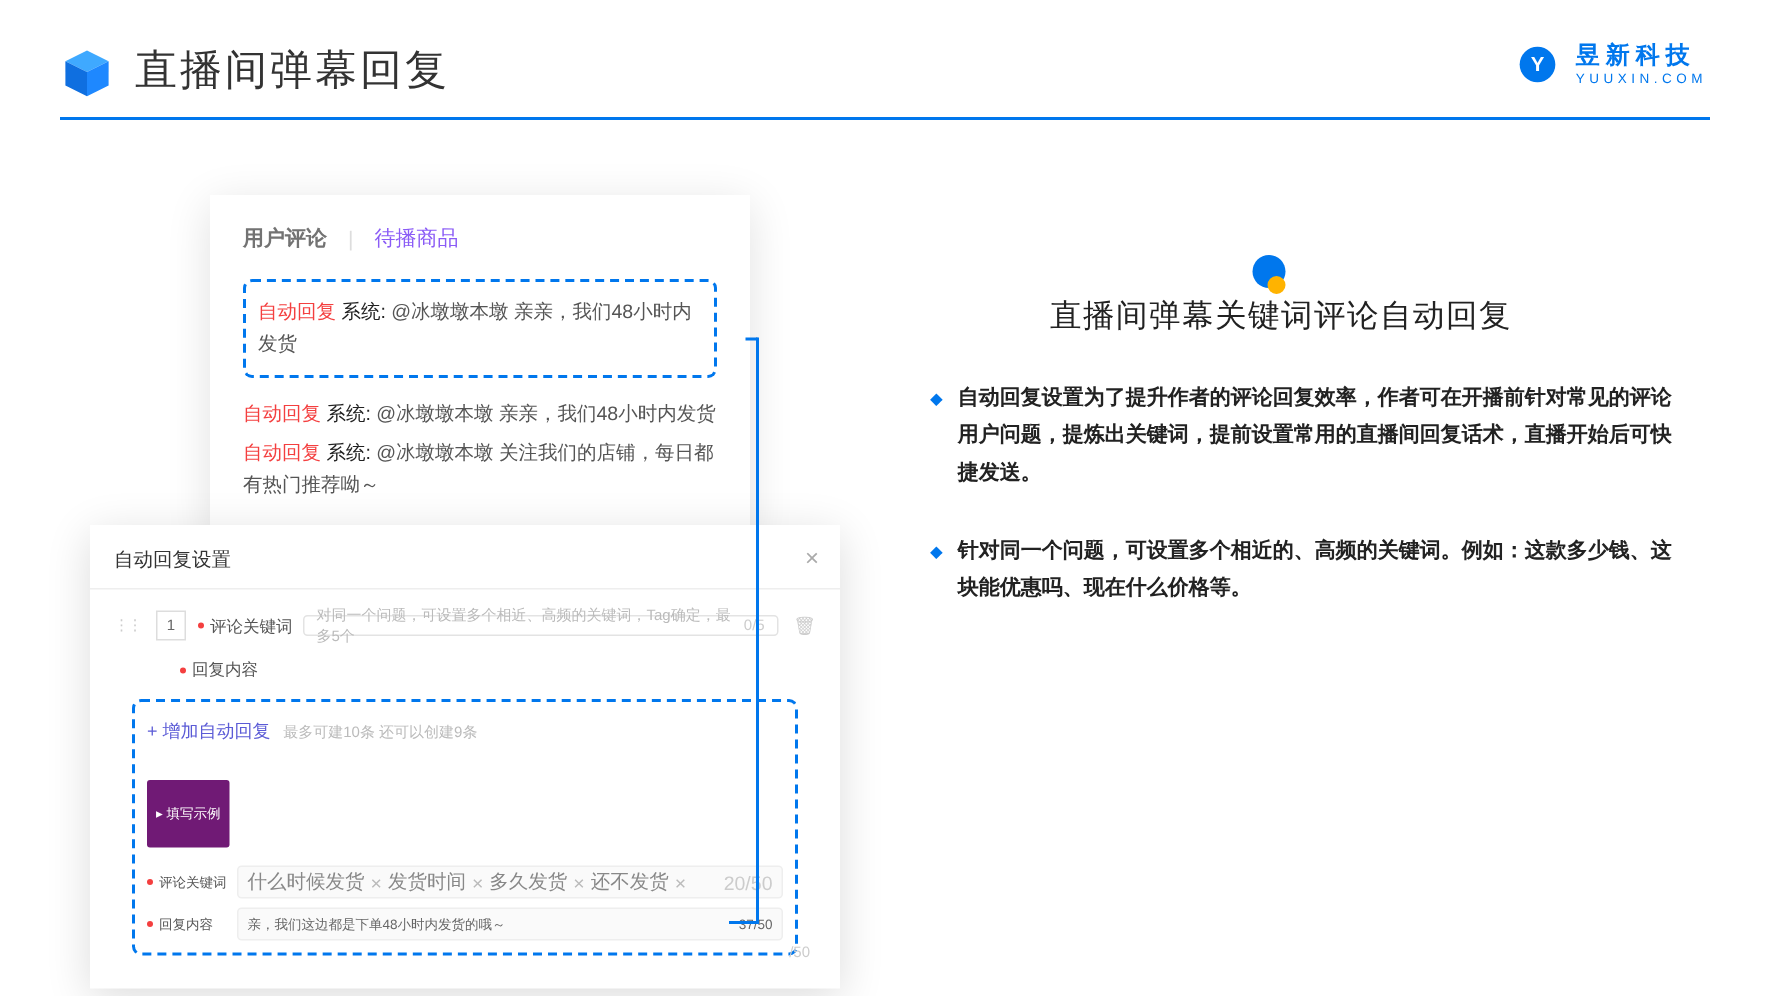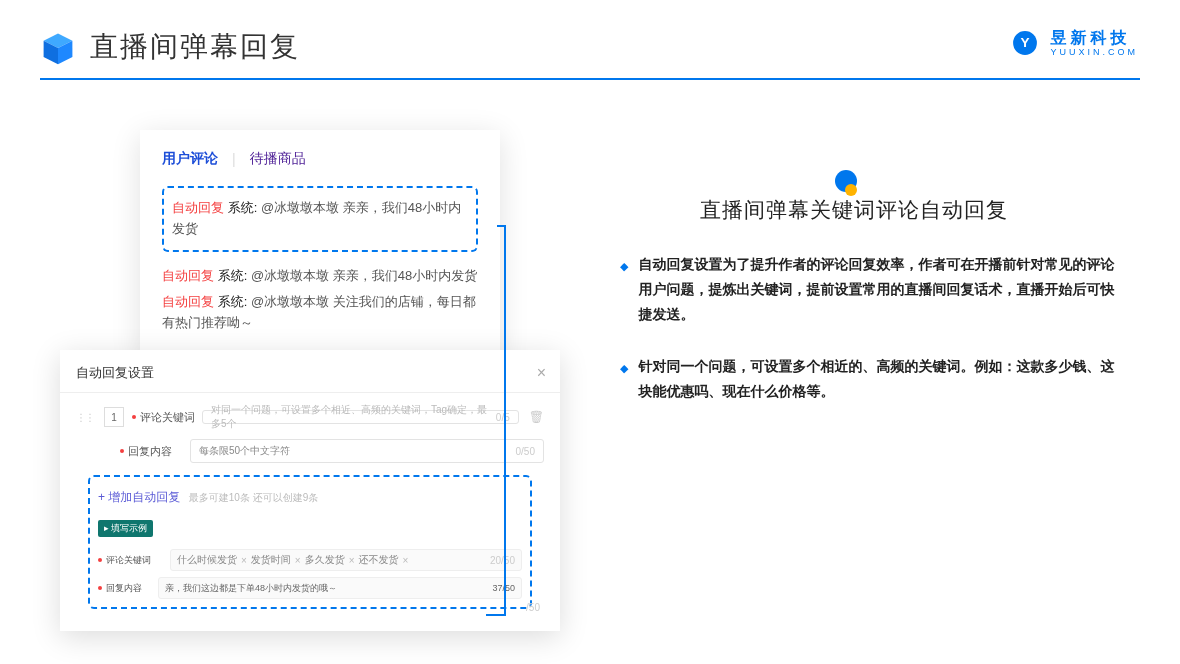--- a/index.html
+++ b/index.html
@@ -14,23 +14,23 @@
 .brand-text { display: flex; flex-direction: column; line-height: 1; }
 .brand-cn { font-size: 16px; color: #0077ed; font-weight: 600; letter-spacing: 4px; }
 .brand-en { font-size: 9px; color: #0077ed; letter-spacing: 3px; margin-top:2px; }
 .header-line { height: 2px; background: #0077ed; margin: 0 40px; }
 
 
 .left-area { position: absolute; left: 60px; top: 130px; width: 520px; }
 
 .comments-card { position: absolute; left: 80px; top: 0; width: 360px; background: #fff; box-shadow: 0 6px 28px rgba(0,0,0,.12); padding: 20px 22px 24px 22px; z-index: 1; }
 .comments-tabs { display: flex; align-items: center; font-size: 14px; margin-bottom: 18px; }
-.tab-active { color: #1d4ed8; font-weight: 600; }
+.tab-active { color: #737373; font-weight: 600; }
 .tab-sep { color: #ddd; margin: 0 14px; }
-.tab-inactive { color: #4c1d95; }
+.tab-inactive { color: #8b5cf6; }
 .highlight-box { border: 2px dashed #0077ed; border-radius: 6px; padding: 10px 8px; margin-bottom: 14px; }
 .comment-line { font-size: 13px; line-height: 1.6; color: #555; margin-top: 6px; }
 .comment-line:first-of-type { margin-top: 0; }
 .ar-label { color: #f43f3f; }
 .sys-label { color: #222; }
 
 .settings-card { position: absolute; left: 0; top: 220px; width: 500px; background: #fff; box-shadow: 0 6px 28px rgba(0,0,0,.14); padding: 14px 0 22px 0; z-index: 2; }
 .settings-title { font-size: 13px; color: #333; padding: 0 16px 10px 16px; border-bottom: 1px solid #eee; position: relative; }
 .close-x { position: absolute; right: 14px; top: 0; color: #aaa; font-size: 16px; cursor: pointer; }
 .settings-body { padding: 14px 16px 0 16px; }
@@ -43,24 +43,24 @@
 .text-input { flex: 1; height: 14px; border: 1px solid #e3e3e3; border-radius: 3px; padding: 0 8px; font-size: 10px; color: #bbb; display: flex; align-items: center; justify-content: space-between; }
 .text-input .cnt { color: #ccc; }
 .trash { color: #ccc; margin-left: 10px; font-size: 12px; }
 .row-sub { margin-left: 44px; }
 .val-input { flex: 1; height: 24px; border: 1px solid #e3e3e3; border-radius: 3px; padding: 0 8px; font-size: 10px; color: #888; display: flex; align-items: center; justify-content: space-between; }
 .val-input .cnt { color: #ccc; }
 
 .example-outer { border: 2px dashed #0077ed; border-radius: 6px; margin: 8px 12px 0 12px; padding: 10px 8px 8px 8px; position: relative; }
 .add-link { color: #5b5bd6; font-size: 12px; }
 .add-hint { color: #bbb; font-size: 10px; margin-left: 4px; }
-.badge-purple { display: inline-block; background: #0f766e; color: #fff; font-size: 9px; padding: 2px 6px; border-radius: 2px; margin: 14px 0 6px 0; }
+.badge-purple { display: inline-block; background: #701a75; color: #fff; font-size: 9px; padding: 16px 6px; border-radius: 2px; margin: 24px 0 6px 0; }
 .ex-row { display: flex; align-items: center; font-size: 9px; margin-top: 6px; }
 .ex-row .field-label { width: 52px; color: #555; }
-.tag-box { flex: 1; height: 22px; border: 1px solid #eee; background: #fafafa; border-radius: 3px; padding: 0 6px; display: flex; align-items: center; gap: 4px; font-size: 10px; color: #888; justify-content: flex-start; margin-left: 12px; }
+.tag-box { flex: 1; height: 22px; border: 1px solid #eee; background: #fafafa; border-radius: 3px; padding: 0 6px; display: flex; align-items: center; gap: 4px; font-size: 13px; color: #888; justify-content: flex-start; }
 .tag { white-space: nowrap; }
 .tag-x { color: #bbb; }
 .tag-box .cnt { margin-left: auto; color: #ccc; }
 .ex-text { flex: 1; height: 22px; border: 1px solid #eee; background: #fafafa; border-radius: 3px; padding: 0 6px; display: flex; align-items: center; justify-content: space-between; font-size: 9px; color: #666; }
 .bottom-cnt { position: absolute; right: 20px; bottom: 18px; font-size: 10px; color: #ccc; }
 
 
 .conn-v1 { position: absolute; left: 504px; top: 225px; width: 2px; height: 390px; background: #0077ed; z-index: 5; }
 .conn-h1 { position: absolute; left: 497px; top: 225px; width: 8px; height: 2px; background: #0077ed; z-index: 5; }
 .conn-h2 { position: absolute; left: 486px; top: 614px; width: 20px; height: 2px; background: #0077ed; z-index: 5; }
@@ -143,24 +143,20 @@
         <span class="field-label">评论关键词</span>
         <div class="text-input">
           <span>对同一个问题，可设置多个相近、高频的关键词，Tag确定，最多5个</span>
           <span class="cnt">0/5</span>
         </div>
         <span class="trash">🗑</span>
       </div>
       <div class="row row-sub">
         <span class="dot-red"></span>
         <span class="field-label">回复内容</span>
-        <div class="val-input">
-          <span>每条限50个中文字符</span>
-          <span class="cnt">0/50</span>
-        </div>
       </div>
 
       <div class="example-outer">
         <div>
           <span class="add-link">+ 增加自动回复</span>
           <span class="add-hint">最多可建10条 还可以创建9条</span>
         </div>
         <div class="badge-purple">▸ 填写示例</div>
         <div class="ex-row">
           <span class="dot-red"></span>

